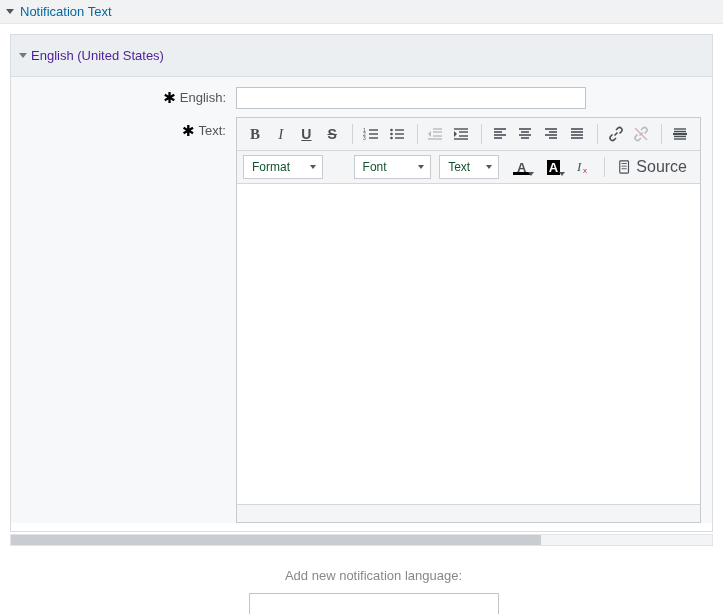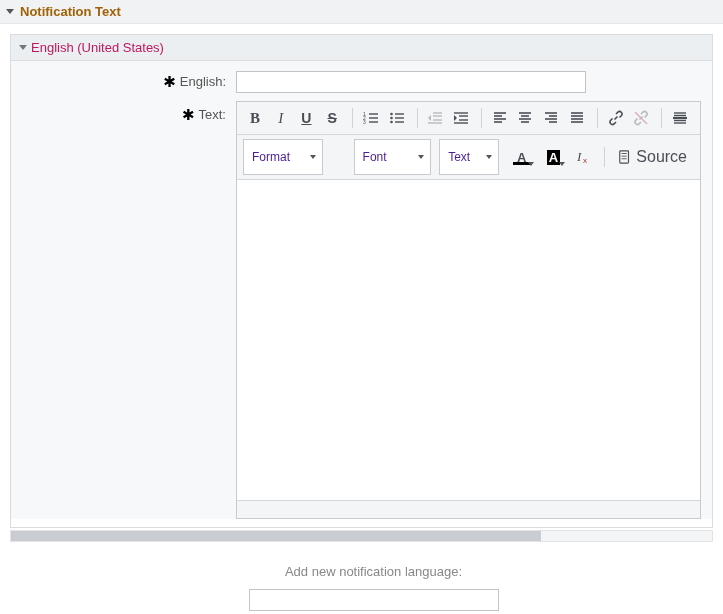--- a/index.html
+++ b/index.html
@@ -23,40 +23,39 @@
     gap: 4px;
   }
   .section-header .caret {
     width: 0; height: 0;
     border-left: 4px solid transparent;
     border-right: 4px solid transparent;
     border-top: 5px solid #555;
     margin-right: 2px;
   }
   .section-header .title {
-    color: #a16207;
-    font-size: 13px;
-    font-weight: bold;
+    color: #0369a1;
+    font-size: 13px;
   }
 
   
   .content { padding: 10px 10px 0 10px; }
 
   
   .panel {
     border: 1px solid #d9dbde;
   }
   .panel-header {
     background: #eceff1;
     border-bottom: 1px solid #d9dbde;
-    padding: 5px 8px;
+    padding: 13px 8px;
     display: flex;
     align-items: center;
     gap: 4px;
-    color: #be185d;
+    color: #4c1d95;
     font-size: 13px;
   }
   .panel-header .caret {
     width: 0; height: 0;
     border-left: 4px solid transparent;
     border-right: 4px solid transparent;
     border-top: 5px solid #777;
   }
   .panel-body {
     background: #f7f8f9;
@@ -122,29 +121,29 @@
     border-radius: 2px;
     margin-right: 2px;
   }
   .tb-btn.disabled { opacity: 0.35; cursor: default; }
   .tb-sep {
     width: 1px; height: 20px;
     background: #cfd3d8;
     margin: 0 6px;
   }
   .tb-combo {
-    height: 36px;
+    height: 24px;
     border: 1px solid #c7cbd0;
     background: #fff;
     display: inline-flex;
     align-items: center;
     justify-content: space-between;
     padding: 0 6px 0 8px;
     margin-right: 8px;
-    color: #4c1d95;
+    color: #14532d;
     font-size: 12px;
     cursor: pointer;
   }
   .tb-combo .dd {
     width: 0; height: 0;
     border-left: 3px solid transparent;
     border-right: 3px solid transparent;
     border-top: 4px solid #555;
     margin-left: 8px;
   }

